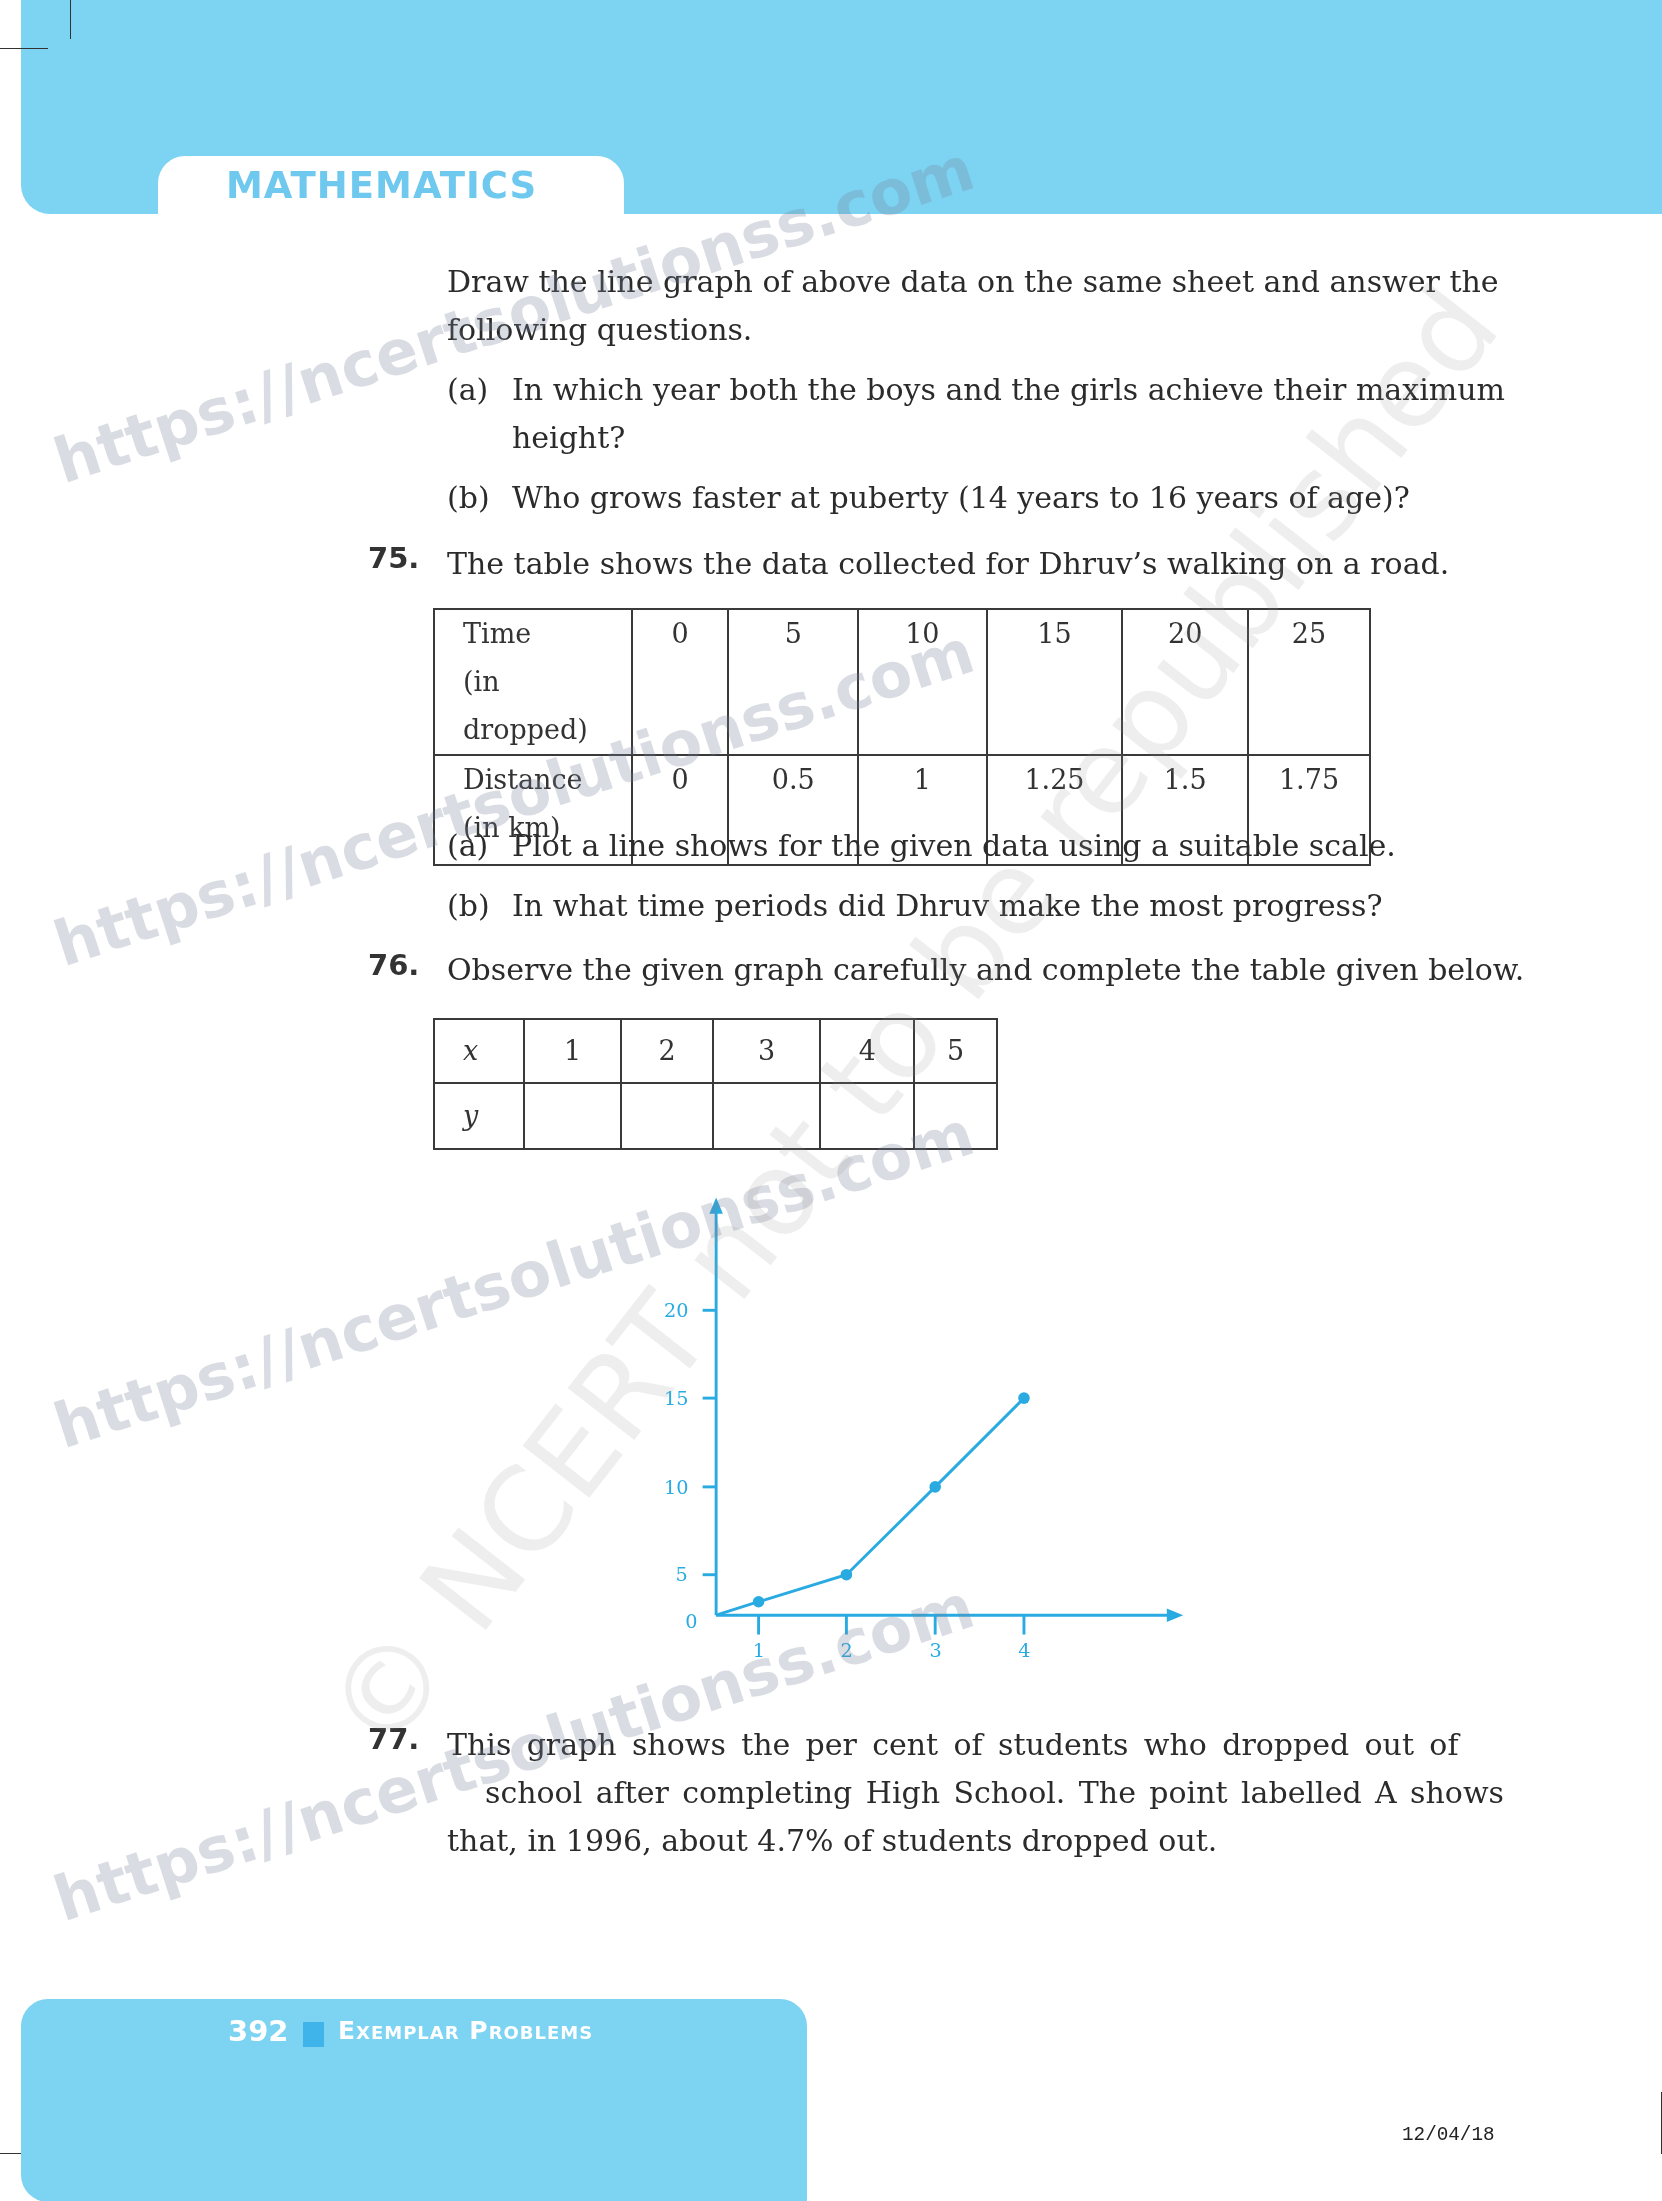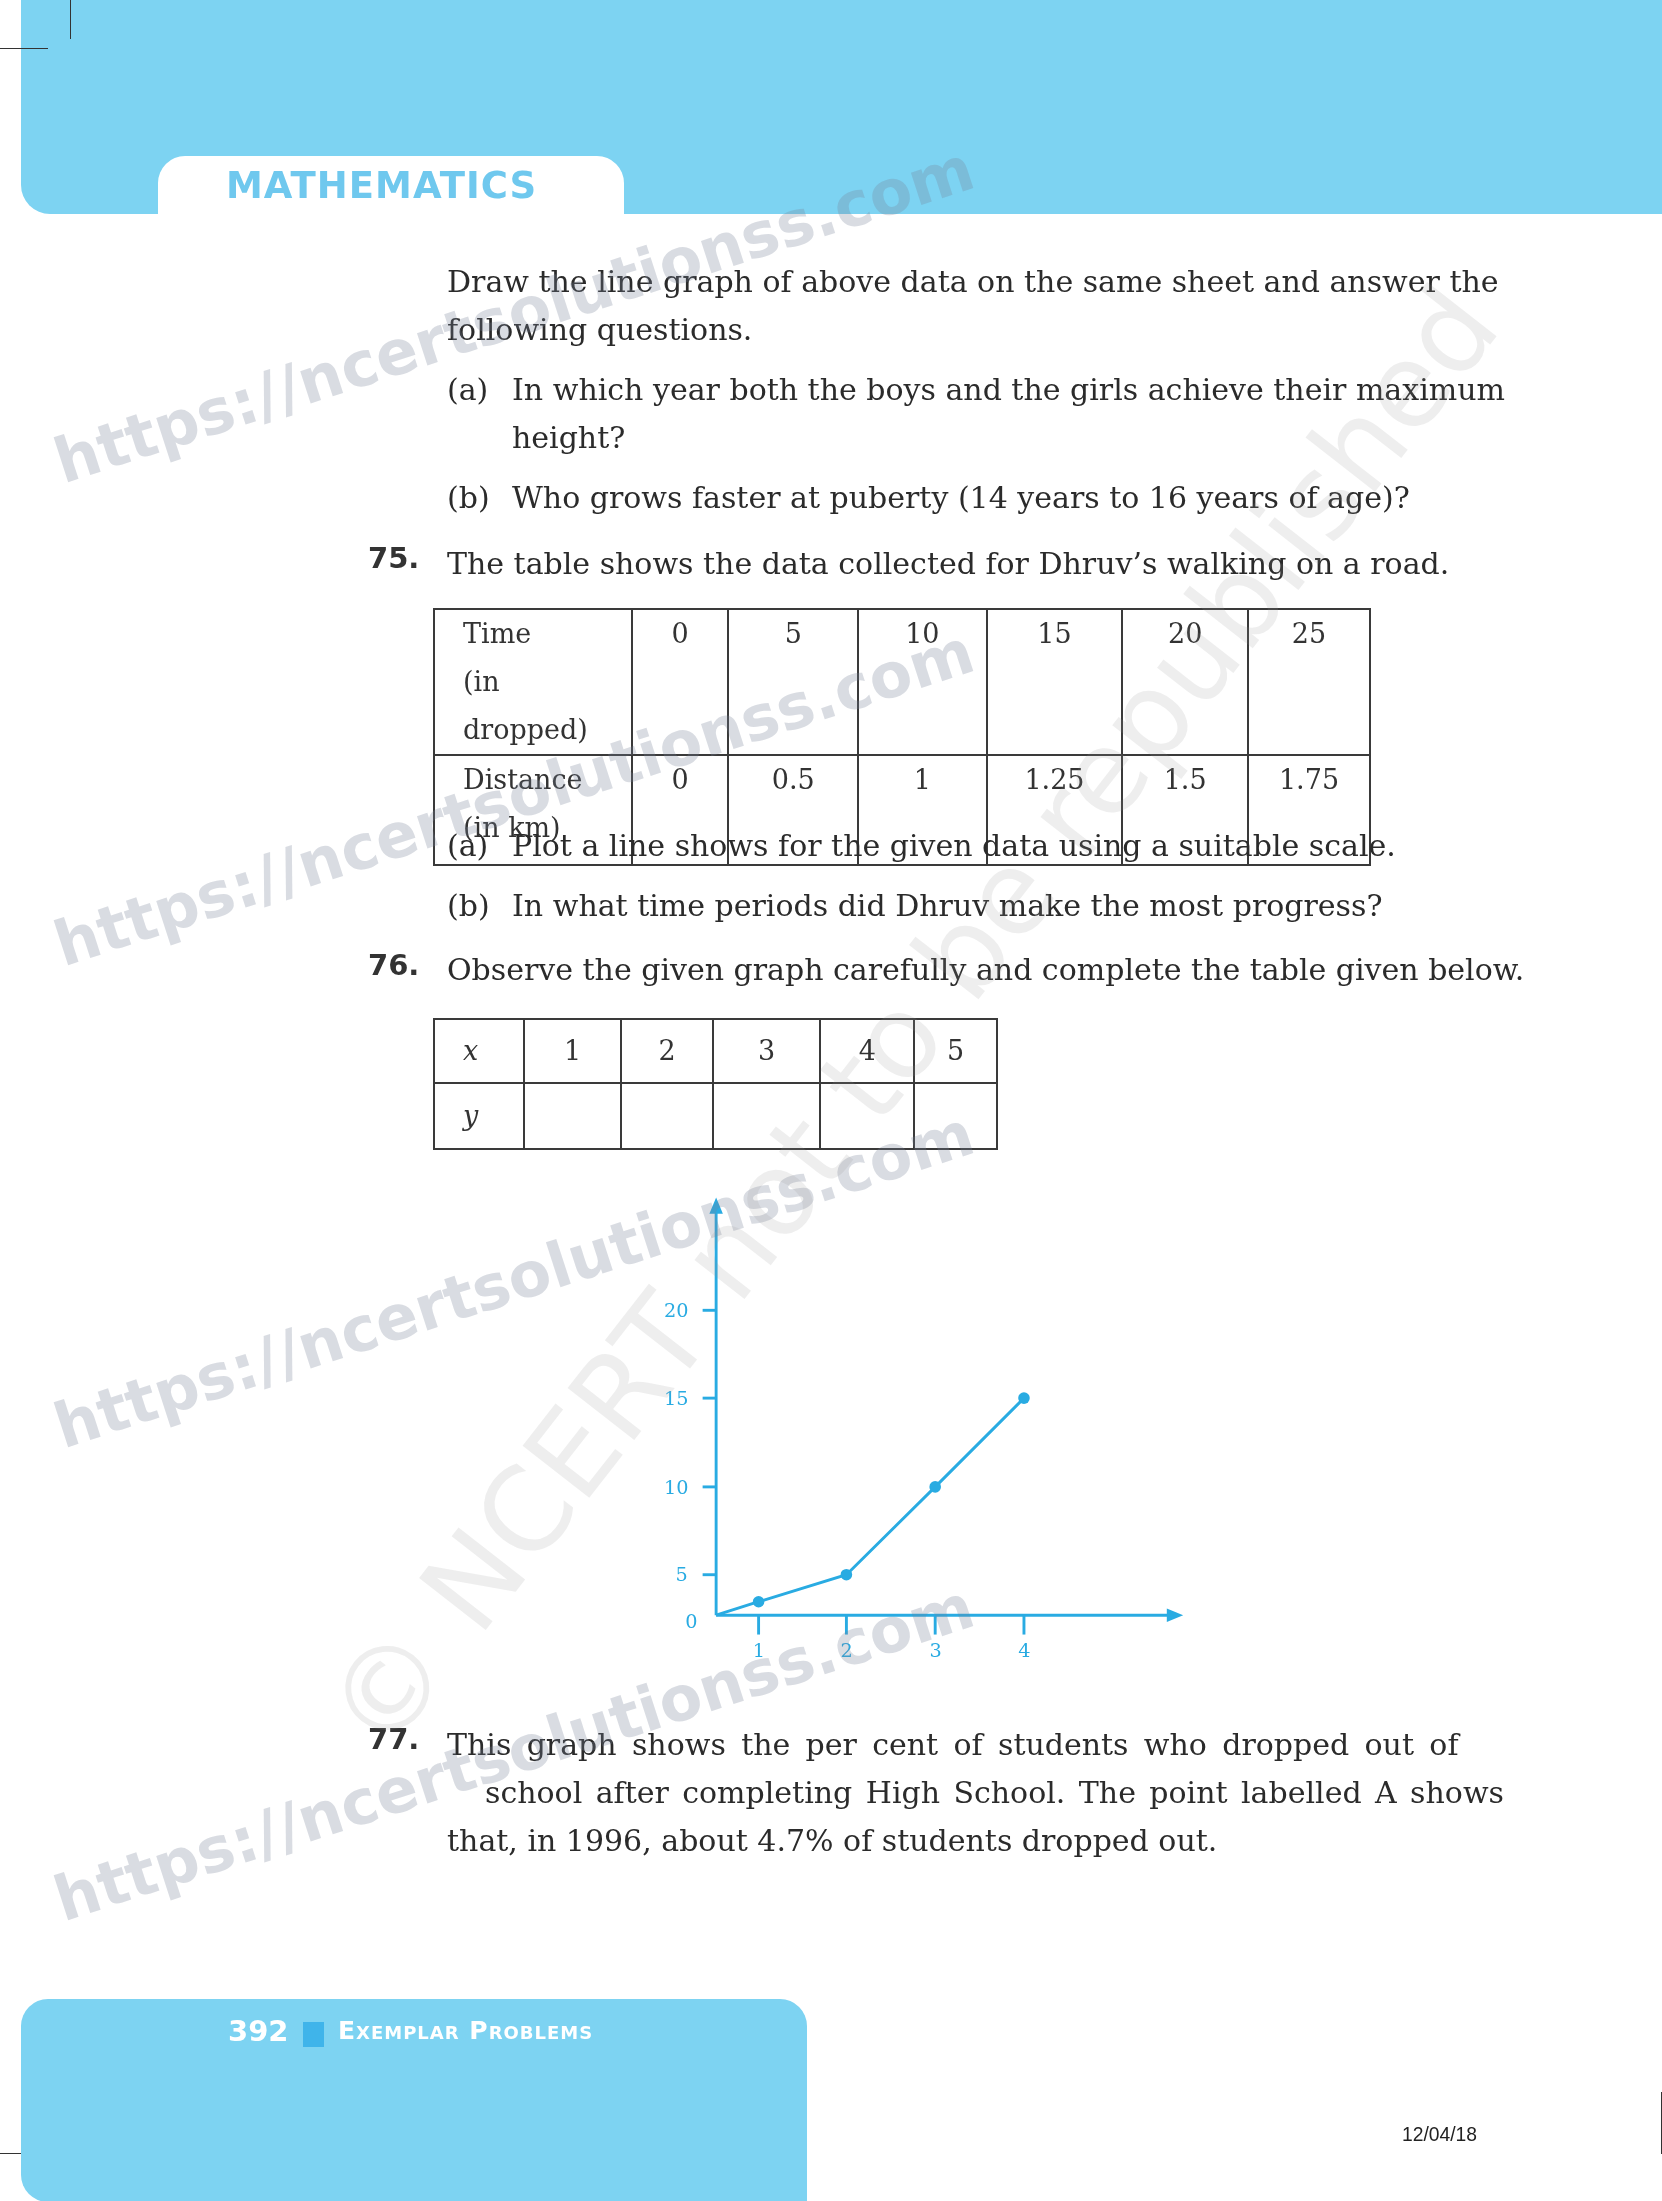--- a/index.html
+++ b/index.html
@@ -11,21 +11,21 @@
   .crop{background:#333;}
   .p{font-size:30px;line-height:48px;color:#2b2b2b;}
   .qnum{font-family:"DejaVu Sans","Liberation Sans",sans-serif;font-weight:bold;font-size:29px;color:#333;}
   table.grid{border-collapse:collapse;position:absolute;}
   table.grid td{border:2.9px solid #3a3a3a;vertical-align:top;font-size:27px;line-height:48px;padding:0 28px;color:#333;}
   table.grid td.c{text-align:center;}
   .footer{left:21px;top:1999px;width:786px;height:203px;background:#7DD3F2;border-radius:27px 27px 0 27px;}
   .footer-num{left:228px;top:2014px;font-family:"DejaVu Sans","Liberation Sans",sans-serif;font-weight:bold;font-size:29px;color:#ffffff;}
   .footer-sq{left:303px;top:2022px;width:21px;height:25px;background:#3FB4EA;}
   .footer-title{left:338px;top:2016px;font-family:"DejaVu Sans","Liberation Sans",sans-serif;font-weight:bold;font-size:25px;color:#ffffff;font-variant:small-caps;letter-spacing:1px;}
-  .date{left:1402px;top:2124px;font-family:Liberation Sans, sans-serif;font-size:19.3px;color:#222;}
+  .date{left:1402px;top:2124px;font-family:Liberation Mono, monospace;font-size:19.3px;color:#222;}
   .wm{font-family:"DejaVu Sans","Liberation Sans",sans-serif;font-weight:bold;color:rgba(120,130,150,0.28);white-space:nowrap;transform-origin:left bottom;}
   .wm2{font-family:"DejaVu Sans","Liberation Sans",sans-serif;color:rgba(150,150,150,0.16);white-space:nowrap;transform-origin:left bottom;}
 </style>
 </head>
 <body>
 
 <div class="abs header-band"></div>
 <div class="abs tab"></div>
 <div class="abs tab-title">MATHEMATICS</div>
 

